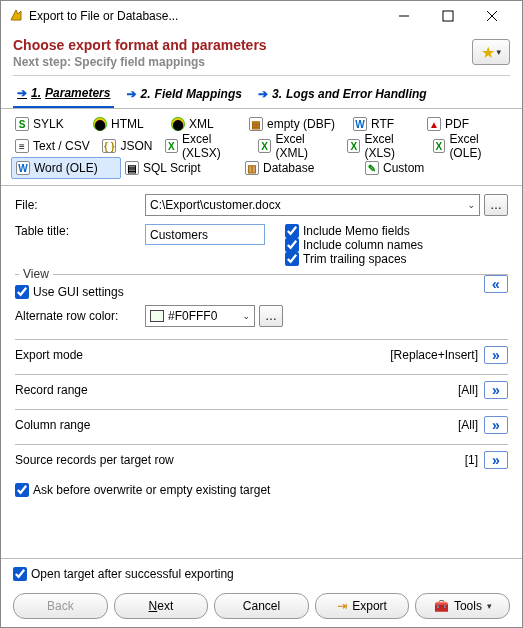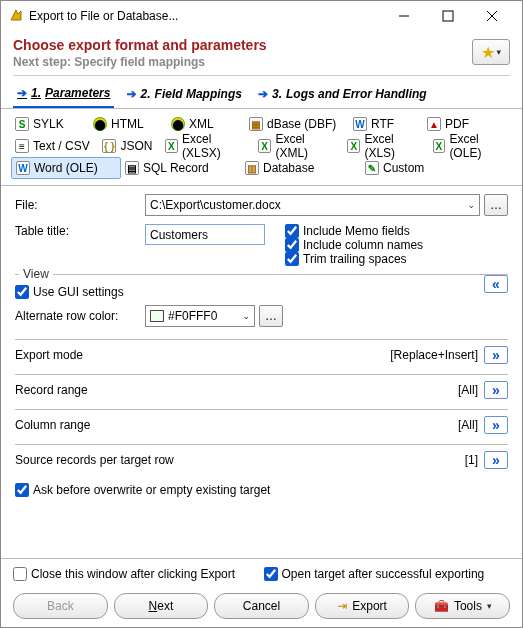--- a/index.html
+++ b/index.html
@@ -122,21 +122,21 @@
       <div class="format-cell" style="width:78px">
           <span class="fi" style="border-radius:50%;background:radial-gradient(#f44,#d00,#fd0,#0a0,#08f);border:none">⬤</span>
           <span>HTML</span>
         </div>
       <div class="format-cell" style="width:78px">
           <span class="fi" style="border-radius:50%;background:radial-gradient(#f44,#d00,#fd0,#0a0,#08f);border:none">⬤</span>
           <span>XML</span>
         </div>
       <div class="format-cell" style="width:104px">
           <span class="fi" style="color:#a60">▦</span>
-          <span>dBase (DBF)</span>
+          <span>empty (DBF)</span>
         </div>
       <div class="format-cell" style="width:74px">
           <span class="fi" style="color:#06c">W</span>
           <span>RTF</span>
         </div>
       <div class="format-cell" style="width:70px">
           <span class="fi" style="color:#c00">▲</span>
           <span>PDF</span>
         </div>
     </div>
@@ -166,21 +166,21 @@
           <span>Excel (OLE)</span>
         </div>
     </div>
     <div class="format-row">
       <div class="format-cell sel" style="width:110px">
           <span class="fi" style="color:#06c">W</span>
           <span>Word (OLE)</span>
         </div>
       <div class="format-cell" style="width:120px">
           <span class="fi">▤</span>
-          <span>SQL Record</span>
+          <span>SQL Script</span>
         </div>
       <div class="format-cell" style="width:120px">
           <span class="fi" style="color:#a60">▥</span>
           <span>Database</span>
         </div>
       <div class="format-cell" style="width:110px">
           <span class="fi" style="color:#080">✎</span>
           <span>Custom</span>
         </div>
     </div>
@@ -273,24 +273,20 @@
       <label class="chk-item">
           <input type="checkbox" checked="" style="">
           <span>Ask before overwrite or empty existing target</span>
         </label>
     </div>
   </div>
 
   <div class="bottom-bar">
     <div class="bottom-chk-row">
       <label class="chk-item" style="flex:1">
-          <input type="checkbox" style="">
-          <span>Close this window after clicking Export</span>
-        </label>
-      <label class="chk-item" style="flex:1">
           <input type="checkbox" checked="" style="">
           <span>Open target after successful exporting</span>
         </label>
     </div>
     <div class="btn-row">
       <div class="btn disabled">
           <span>Back</span>
         </div>
       <div class="btn">
           <span><span class="u">N</span>ext</span>

